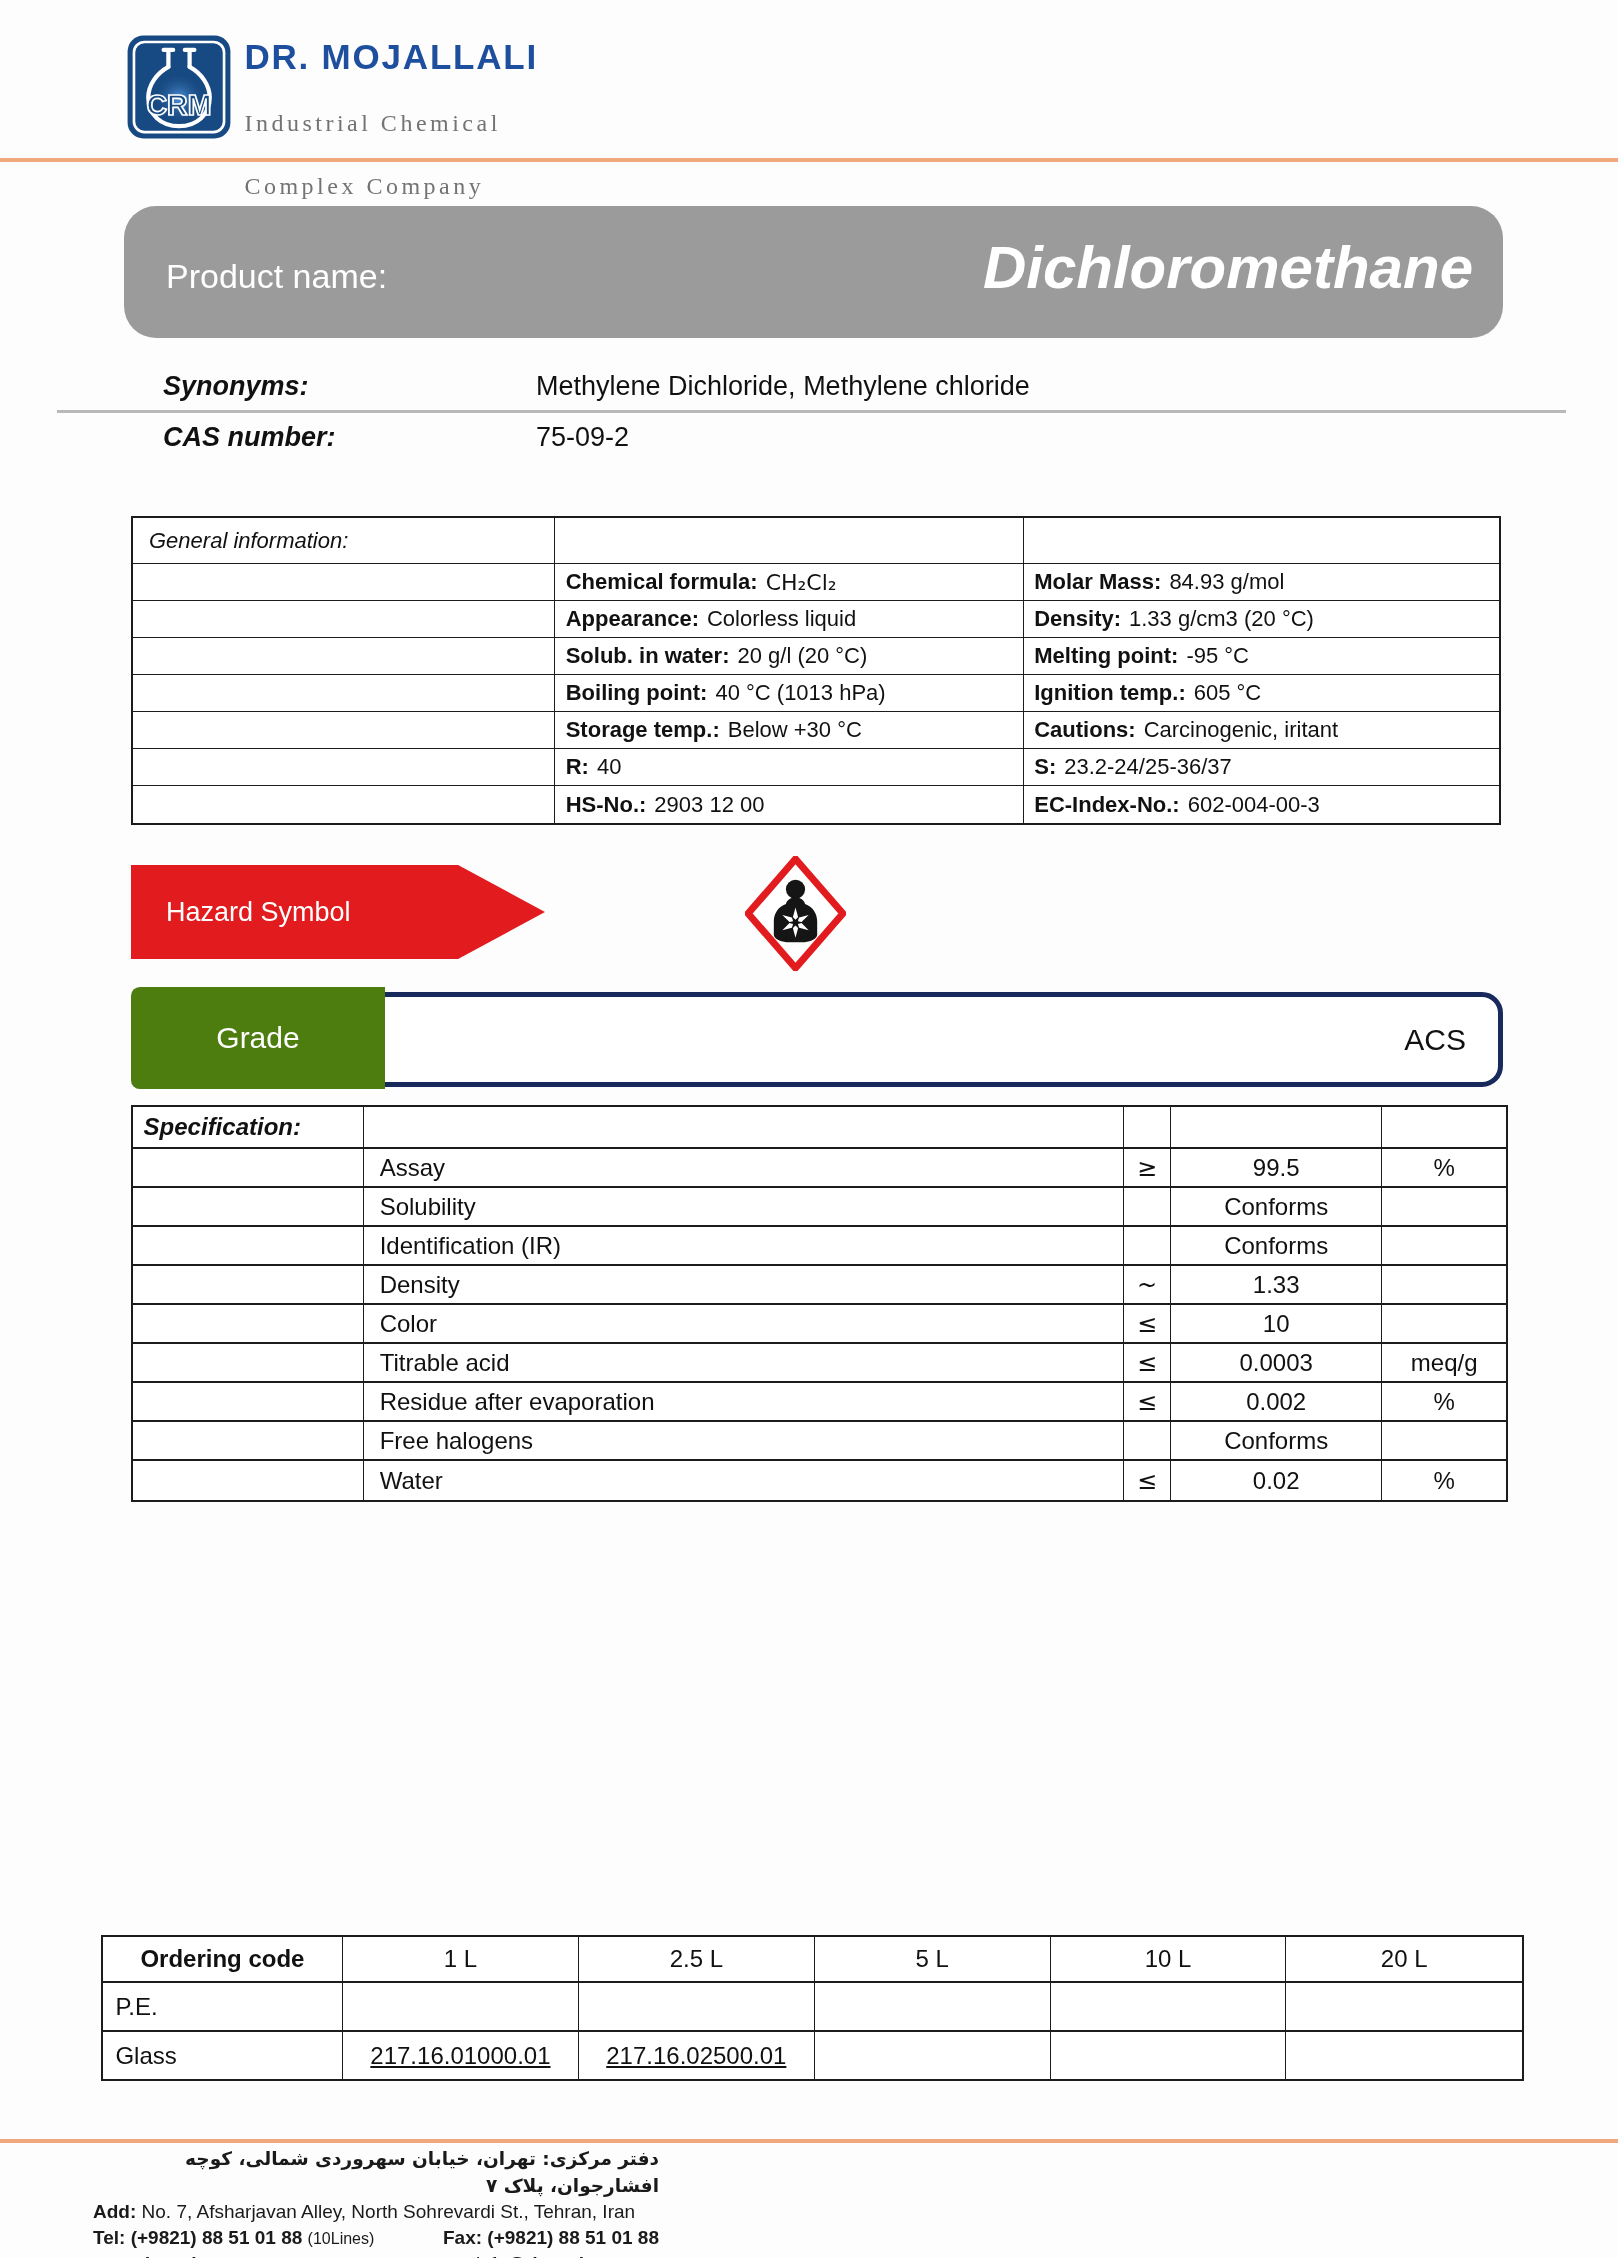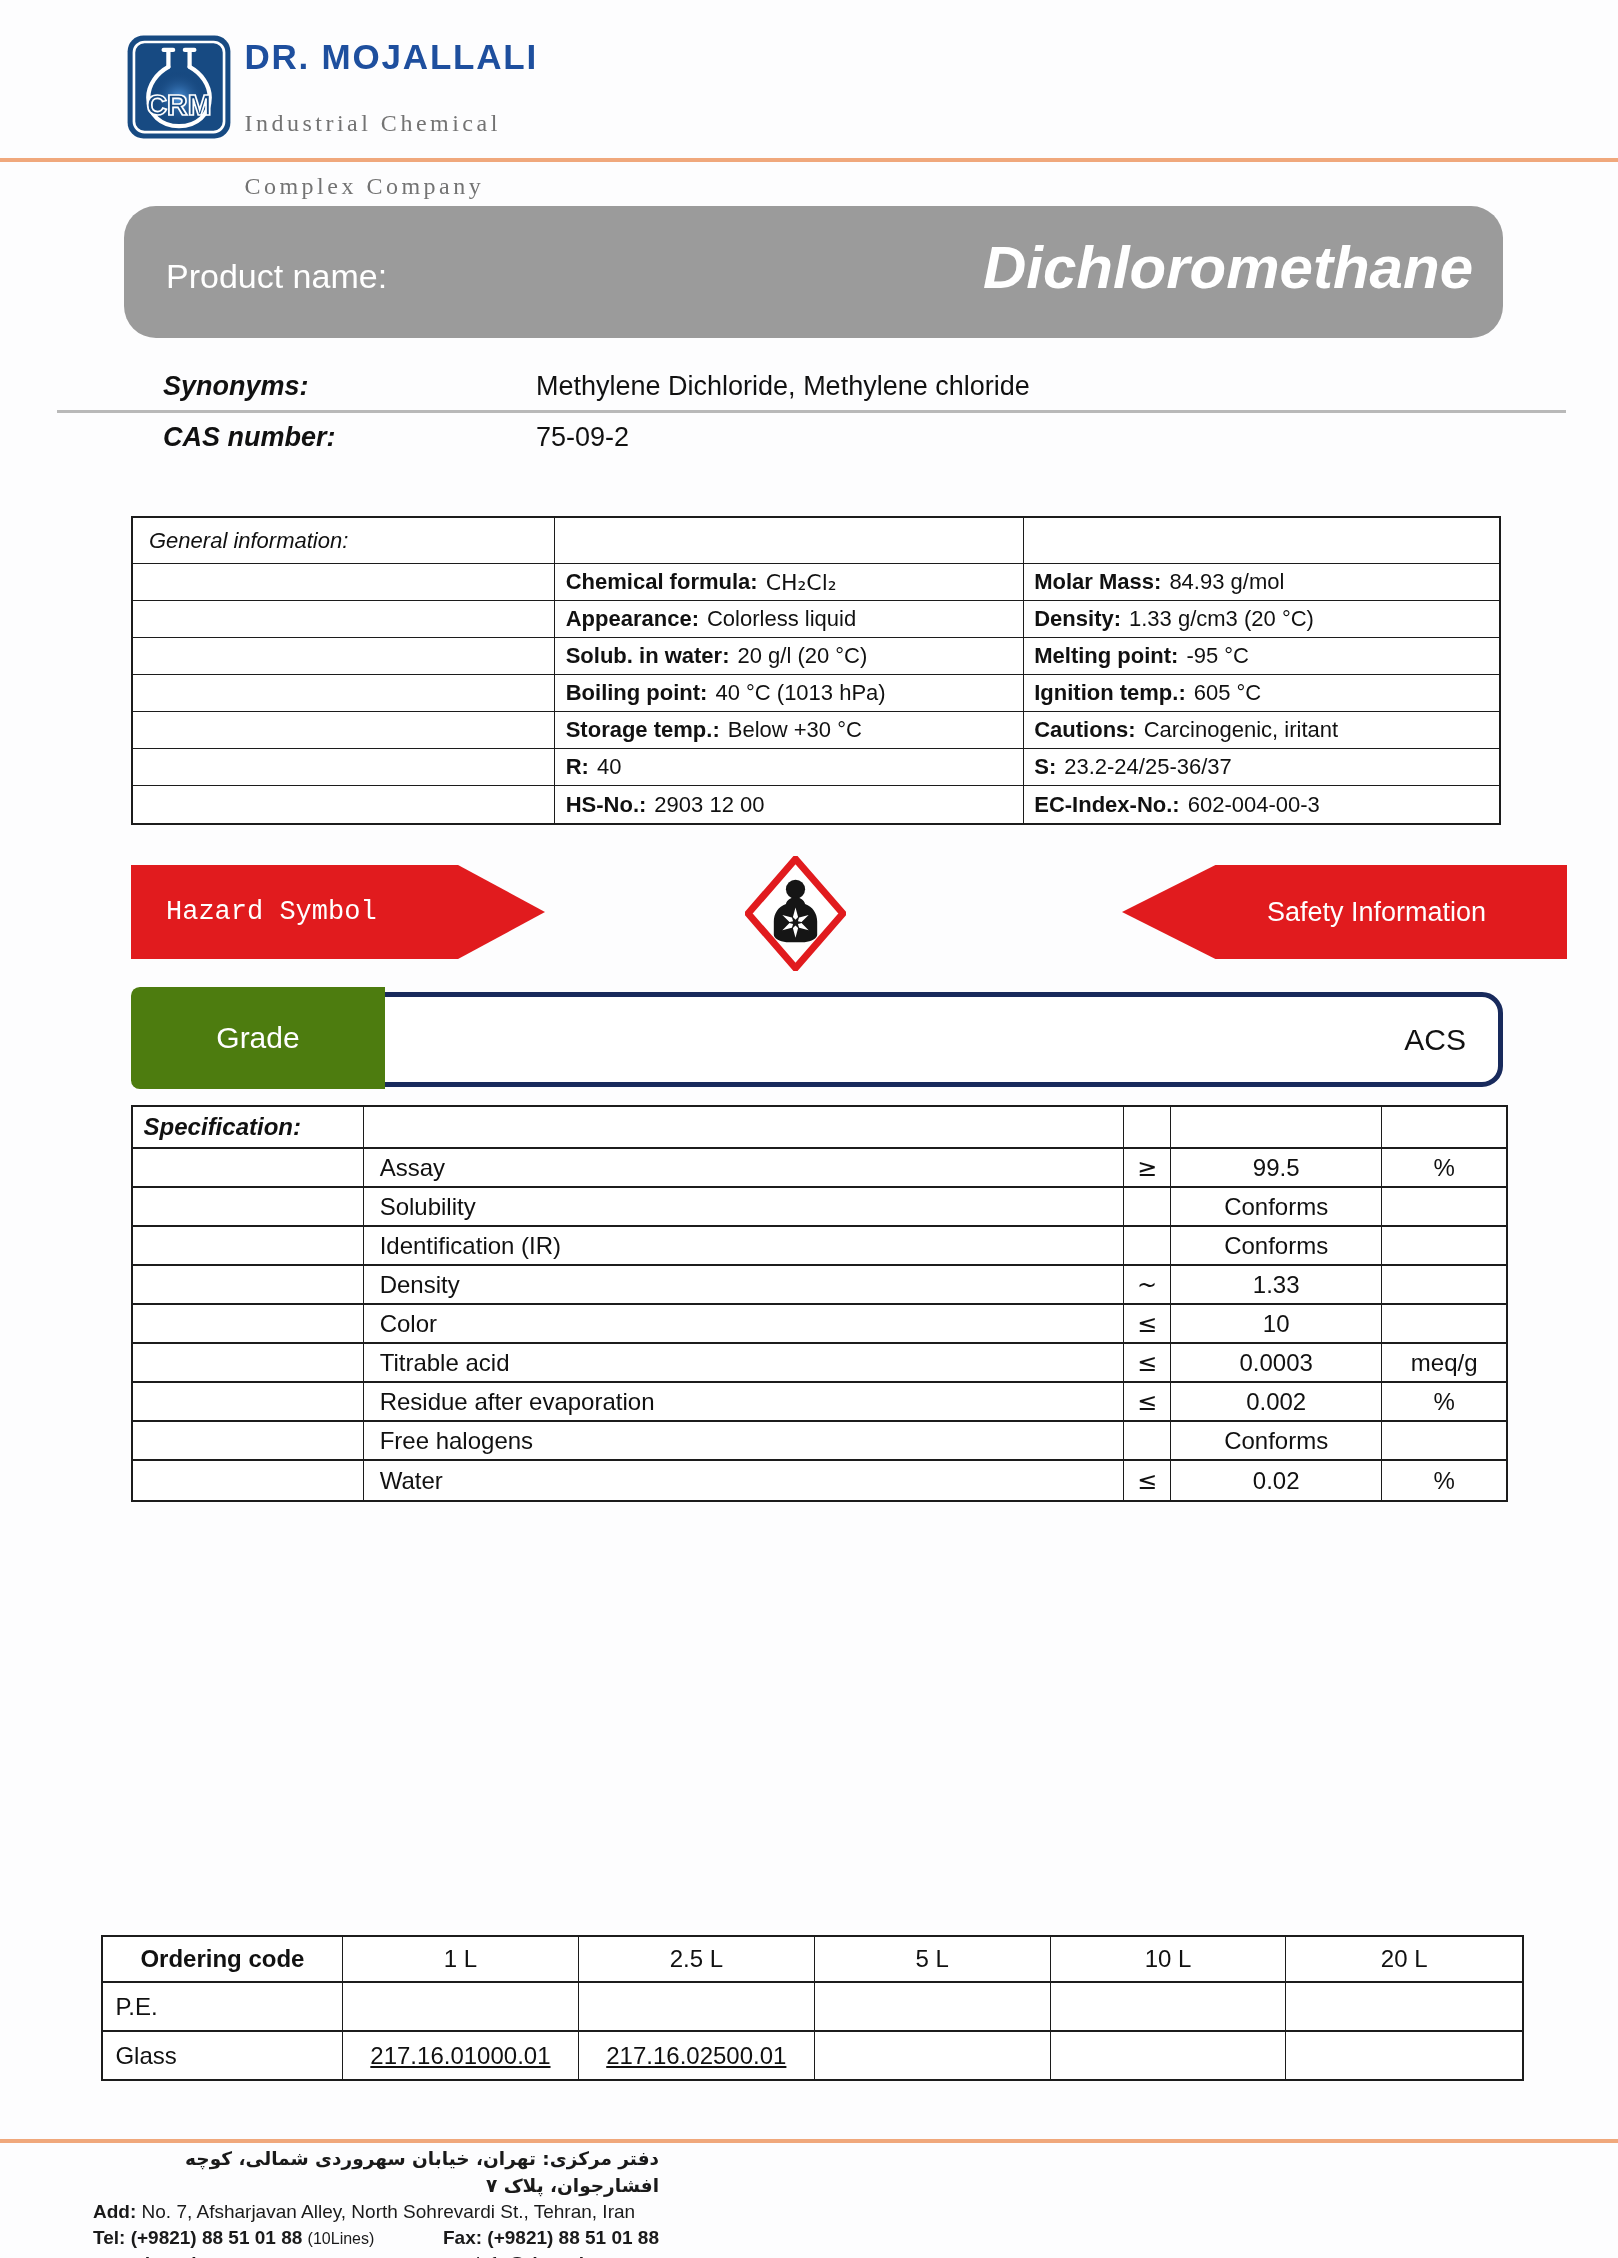--- a/index.html
+++ b/index.html
@@ -45,21 +45,21 @@
              grid-template-columns:30.9% 34.3% 34.8%;
              grid-template-rows:46px repeat(7,37px);}
   .gen-table .cell{font-size:22px;padding-left:10.6px;}
   .gen-title{font-size:26.5px;font-style:italic;padding-left:16px !important;}
   .dejavu{font-family:"DejaVu Sans",sans-serif;}
 
   
   .arrow{position:absolute;top:865px;height:94px;background:#e11b1e;color:#fff;
          font-size:27px;display:flex;align-items:center;}
   .arrow-left{left:131px;width:379px;clip-path:polygon(0 0,79% 0,100% 50%,79% 100%,0 100%);
-              padding-left:35px;font-family:Liberation Mono, monospace;}
+              padding-left:35px;}
   .arrow-right{left:1122px;width:381px;clip-path:polygon(100% 0,21% 0,0 50%,21% 100%,100% 100%);
                justify-content:center;padding-left:64px;}
   .ghs{position:absolute;left:745px;top:856px;width:101px;height:115px;}
 
   
   .grade-outer{position:absolute;left:131px;top:992px;width:1362px;height:85px;
                border:5.3px solid #182a5c;border-radius:21px;background:#fff;}
   .grade-left{position:absolute;left:131px;top:987px;width:254px;height:102px;
               background:#4d7c0f;border-radius:8.8px 0 0 8.8px;display:flex;
               align-items:center;justify-content:center;color:#fff;font-size:30px;}
@@ -213,23 +213,20 @@
   <div class="arrow arrow-left">
     <span>Hazard Symbol</span>
   </div>
   <svg class="ghs" viewBox="0 0 100 114">
     <polygon points="50,3 97,57 50,111 3,57" fill="#ffffff" stroke="#e11b1e" stroke-width="7"></polygon>
     <circle cx="50" cy="33" r="9.5" fill="#151515"></circle>
     <path d="M50 41 C45 41 41.5 44 40.5 47.5 C33 50 28.5 57 28.5 65 L28.5 78 C28.5 81.5 34 84.5 41 85.5 L59 85.5 C66 84.5 71.5 81.5 71.5 78 L71.5 65 C71.5 57 67 50 59.5 47.5 C58.5 44 55 41 50 41 Z" fill="#151515"></path>
     <polygon fill="#ffffff" points="50,51 47.25,61.24 37,58.5 44.5,66 37,73.5 47.25,70.76 50,81 52.75,70.76 63,73.5 55.5,66 63,58.5 52.75,61.24"></polygon>
     <polygon fill="#151515" points="54,59.07 50,63.2 46,59.07 47.58,64.6 42,66 47.58,67.4 46,72.93 50,68.8 54,72.93 52.42,67.4 58,66 52.42,64.6"></polygon>
   </svg>
-  <div class="arrow arrow-right">
-    <span>Safety Information</span>
-  </div>
 
   <div class="grade-outer">
     <span class="grade-val">ACS</span>
   </div>
   <div class="grade-left">
     <span>Grade</span>
   </div>
 
   <div class="grid-table spec-table">
     <div class="cell spec-title">Specification:</div>

